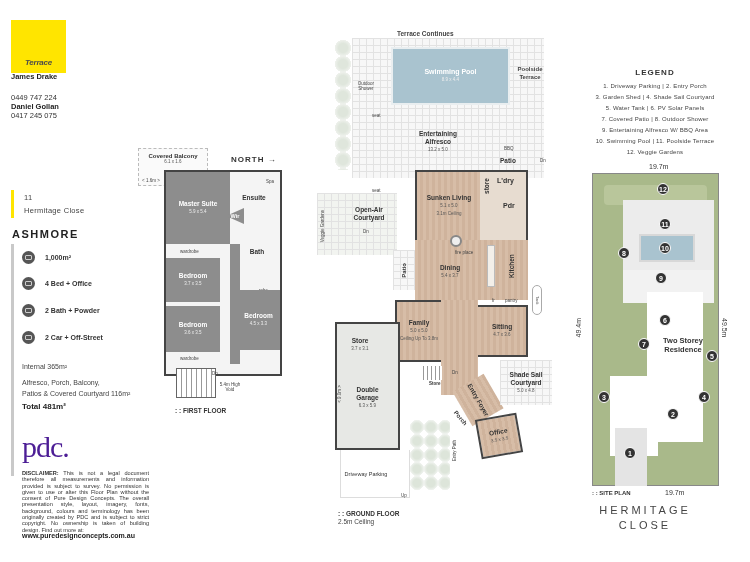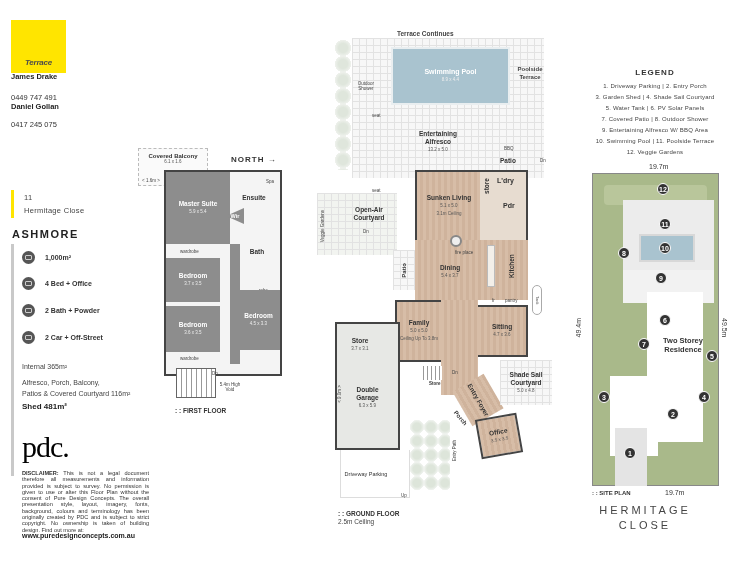--- a/index.html
+++ b/index.html
@@ -11,21 +11,21 @@
 .agent-phone{font-size:7.5px;color:#333}
 .addr-bar{left:11px;top:190px;width:3px;height:28px;background:#ffe500}
 .addr-num,.addr-street{left:24px;font-size:7.5px;color:#444;letter-spacing:.3px}
 .suburb{left:12px;top:228px;font-size:11px;font-weight:bold;letter-spacing:1.5px;color:#222}
 .grey-bar{left:11px;top:244px;width:3px;height:232px;background:#c9c9c9}
 .feat{left:22px;display:flex;align-items:center;gap:10px;font-size:7px;font-weight:bold;color:#333}
 .feat-ic{width:13px;height:13px;border-radius:50%;background:#555;display:flex;align-items:center;justify-content:center}
 .feat-ic i{display:block;width:7px;height:5px;border:1px solid #ccc;border-radius:1px}
 .area{left:22px;font-size:7px;color:#444;line-height:11px}
 .total{left:22px;top:402px;font-size:8px;font-weight:bold;color:#222}
-.pdc{left:22px;top:430px;font-family:"Liberation Serif",serif;font-size:30px;color:#000000;letter-spacing:-1px}
+.pdc{left:22px;top:430px;font-family:"Liberation Serif",serif;font-size:30px;color:#4c1d95;letter-spacing:-1px}
 .disc{left:22px;top:470px;width:127px;font-size:5.6px;line-height:6.3px;color:#333;text-align:justify}
 .disc b{font-weight:bold}
 .url{left:22px;top:532px;font-size:7px;font-weight:bold;color:#222}
 .fp-label{font-size:6.5px;font-weight:bold;color:#333}
 .fp-sub{font-size:6.5px;color:#444}
 .room{position:absolute;display:flex;flex-direction:column;align-items:center;justify-content:center;text-align:center;line-height:8px}
 .rn{font-size:6.5px;color:#fff;font-weight:bold}
 .rd{font-size:4.5px;color:#eee}
 .rn-d{font-size:6.5px;color:#333;font-weight:bold}
 .rd-d{font-size:4.5px;color:#555}
@@ -38,23 +38,23 @@
 .num{position:absolute;width:12px;height:12px;border-radius:50%;background:#333;color:#fff;font-size:7px;font-weight:bold;display:flex;align-items:center;justify-content:center;border:1px solid #fff}
 .hc{left:590px;width:110px;text-align:center;font-size:11px;letter-spacing:3px;color:#444}
 </style>
 </head>
 <body>
 
 <div class="abs logo">
     <span>Terrace</span>
   </div>
 <div class="abs agent-name" style="left:11px;top:72px">James Drake</div>
-<div class="abs agent-phone" style="left:11px;top:93px">0449 747 491</div>
+<div class="abs agent-phone" style="left:11px;top:93px">0449 747 224</div>
 <div class="abs agent-name" style="left:11px;top:102px">Daniel Gollan</div>
-<div class="abs agent-phone" style="left:11px;top:120px">0417 245 075</div>
+<div class="abs agent-phone" style="left:11px;top:111px">0417 245 075</div>
 
 <div class="abs addr-bar"></div>
 <div class="abs addr-num" style="top:193px">11</div>
 <div class="abs addr-street" style="top:206px">Hermitage Close</div>
 <div class="abs suburb">ASHMORE</div>
 <div class="abs grey-bar"></div>
 
 <div class="abs feat" style="top:251px">
     <span class="feat-ic">
       <i></i>
@@ -76,21 +76,21 @@
 <div class="abs feat" style="top:331px">
     <span class="feat-ic">
       <i></i>
     </span>
     <span>2 Car + Off-Street</span>
   </div>
 
 <div class="abs area" style="top:361px">Internal 365m²</div>
 <div class="abs area" style="top:377px">Alfresco, Porch, Balcony,</div>
 <div class="abs area" style="top:388px;white-space:nowrap">Patios &amp; Covered Courtyard 116m²</div>
-<div class="abs total">Shed 481m²</div>
+<div class="abs total">Total 481m²</div>
 
 <div class="abs pdc">pdc.</div>
 <div class="abs disc"><b>DISCLAIMER:</b> <span>This is not a legal document therefore all measurements and information provided is subject to survey. No permission is given to use or alter this Floor Plan without the consent of Pure Design Concepts. The overall presentation style, layout, imagery, fonts, background, colours and terminology has been originally created by PDC and is subject to strict copyright. No ownership is taken of building design. Find out more at:</span></div>
 <div class="abs url">www.puredesignconcepts.com.au</div>
 
 <div class="abs" style="left:138px;top:148px;width:70px;height:38px;border:1px dashed #bbb;background:#fafafa">
   <div style="text-align:center;padding-top:4px;font-size:6px;color:#333;font-weight:bold">Covered Balcony</div>
   <div style="text-align:center;font-size:4.5px;color:#555">6.1 x 1.6</div>
   <div class="small" style="position:absolute;left:3px;bottom:2px">&lt; 1.6m &gt;</div>
 </div>

